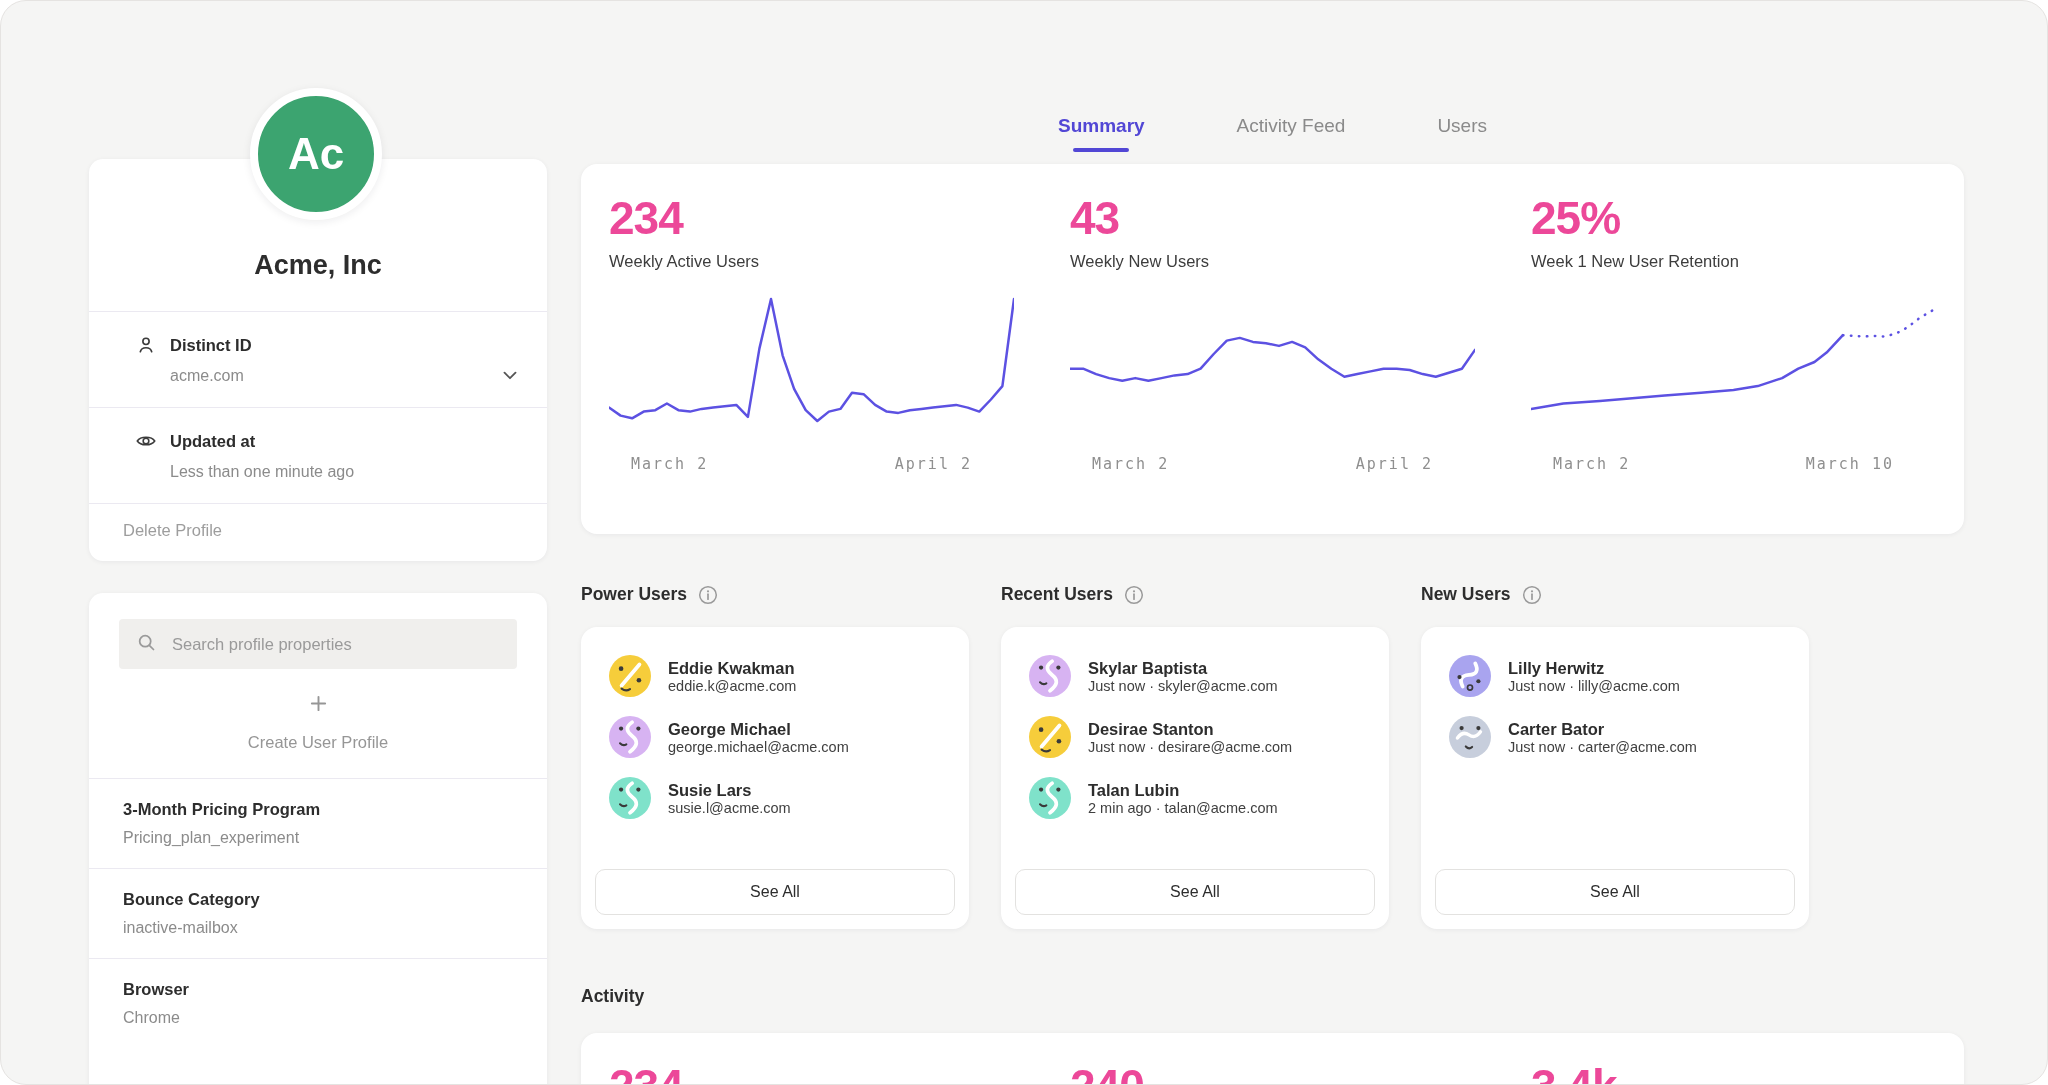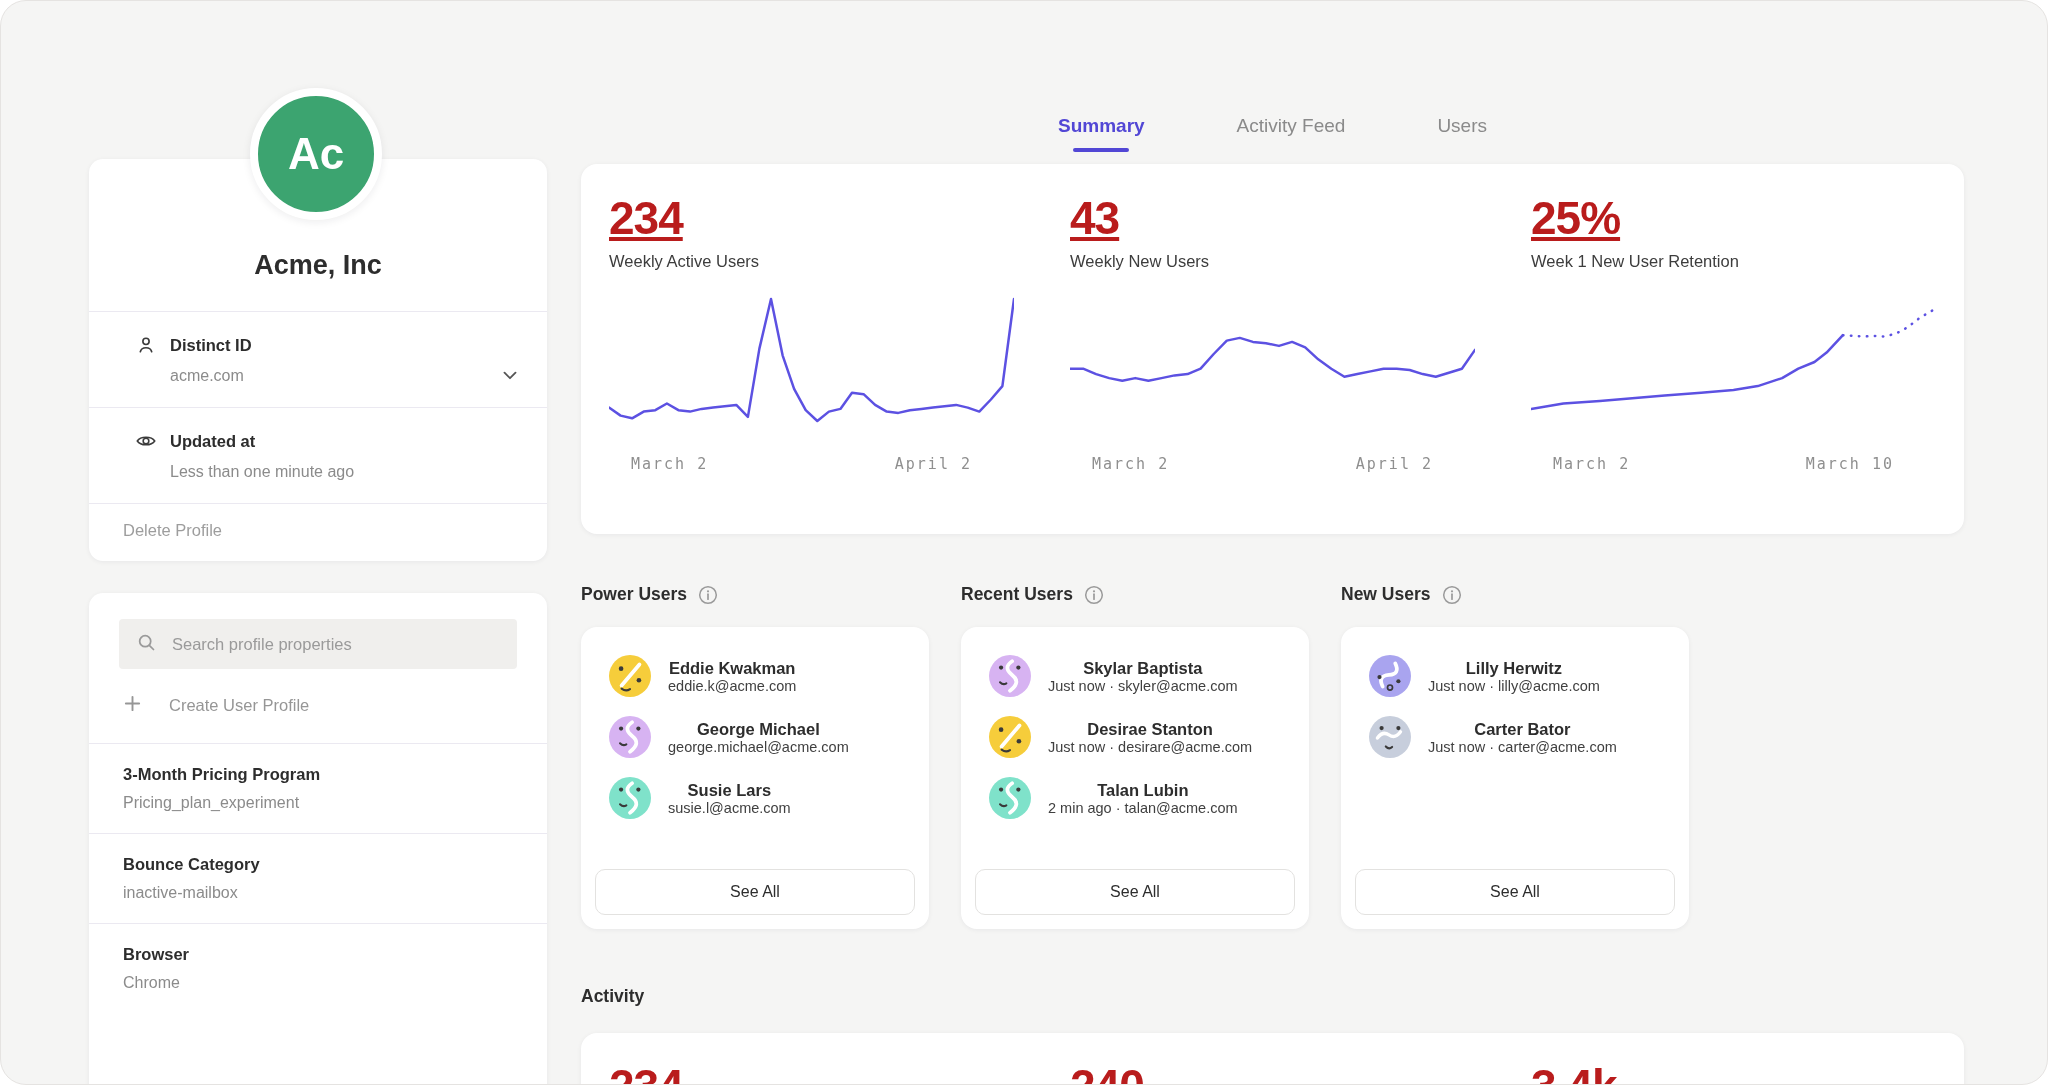--- a/index.html
+++ b/index.html
@@ -20,44 +20,44 @@
   .row-value{margin:11px 0 0 35px;font-size:16px;color:#8b8b8b;}
   .chevron{position:absolute;right:26px;top:52px;width:22px;height:22px;cursor:pointer;}
   .delete-row{border-top:1px solid #ebe9f1;padding:17px 34px 21px;color:#9d9d9d;font-size:16.5px;cursor:pointer;}
 
   .props-card{position:absolute;left:88px;top:592px;width:458px;height:520px;border-radius:14px 14px 0 0;}
   .props-title{padding:23px 34px 19px;font-size:17.5px;font-weight:700;color:#2d2d2d;border-bottom:1px solid #ebe9f1;}
   .search-box{margin:26px 30px 0;height:50px;background:#f0efed;border-radius:4px;display:flex;align-items:center;gap:13px;
     padding:0 17px;box-sizing:border-box;}
   .search-box input{border:none;background:transparent;outline:none;flex:1;font-family:inherit;font-size:16.5px;color:#555;}
   .search-box input::placeholder{color:#9a9a9a;}
-  .create-row{display:flex;gap:27px;align-items:center;margin:25px 34px 26px;color:#969696;font-size:16.5px;cursor:pointer;}
+  .create-row{display:flex;gap:16px;align-items:center;margin:25px 34px 26px;color:#969696;font-size:16.5px;cursor:pointer;flex-direction:column;}
   .prop-item{border-top:1px solid #ebe9f1;padding:21px 34px;}
   .prop-name{font-size:16.5px;font-weight:700;color:#2d2d2d;}
   .prop-value{margin-top:10px;font-size:16px;color:#8b8b8b;}
 
   
   .tabs{position:absolute;left:580px;top:114px;width:1383px;display:flex;justify-content:center;gap:92px;z-index:2;}
   .tab{font-size:19px;color:#8a8a8a;font-weight:500;text-align:center;cursor:pointer;}
   .tab.active{color:#5247d5;font-weight:700;}
   .tab-underline{width:56px;height:4px;border-radius:2px;background:#5247d5;margin:11px auto 0;}
 
   
   .stat-card{position:absolute;left:580px;top:163px;width:1383px;height:370px;border-radius:16px;display:flex;
     padding-top:27px;box-sizing:border-box;}
   .stat-col{flex:1;padding:0 28px;box-sizing:border-box;min-width:0;}
-  .stat-value{font-size:46px;font-weight:700;color:#b91c1c;letter-spacing:-1px;text-decoration:underline;}
+  .stat-value{font-size:46px;font-weight:700;color:#ec4899;letter-spacing:-1px;}
   .stat-label{margin-top:7px;font-size:16.5px;color:#3d3d3d;}
   .stat-chart{margin-top:16px;display:block;}
   .x-labels{display:flex;justify-content:space-between;margin-top:18px;padding:0 42px 0 22px;
     font-family:"DejaVu Sans Mono","Liberation Mono",monospace;font-size:15px;color:#8f8f8f;letter-spacing:2px;}
 
   
   .lists-row{position:absolute;left:580px;top:583px;width:1383px;display:flex;gap:32px;}
-  .list-col{width:348px;box-sizing:border-box;text-align:center;}
+  .list-col{width:388px;box-sizing:border-box;}
   .list-header{display:flex;align-items:center;gap:11px;font-size:17.5px;font-weight:700;color:#2d2d2d;}
   .info-ic{width:20px;height:20px;cursor:pointer;}
   .user-card{margin-top:22px;border-radius:16px;padding:28px 14px 14px;box-sizing:border-box;height:302px;
     display:flex;flex-direction:column;background:#fff;box-shadow:0 1px 5px rgba(20,20,43,.06);}
   .user-row{display:flex;gap:17px;align-items:center;padding:0 14px;margin-bottom:19px;cursor:pointer;}
   .u-avatar{width:42px;height:42px;border-radius:50%;flex:none;overflow:hidden;}
   .u-name{font-size:16.5px;font-weight:700;color:#2d2d2d;}
   .u-sub{font-size:14.5px;color:#404040;}
   .see-all{margin-top:auto;height:44px;border:1px solid #e3e2e0;border-radius:10px;background:#fff;display:flex;
     align-items:center;justify-content:center;font-size:16px;color:#2d2d2d;font-weight:500;cursor:pointer;}

